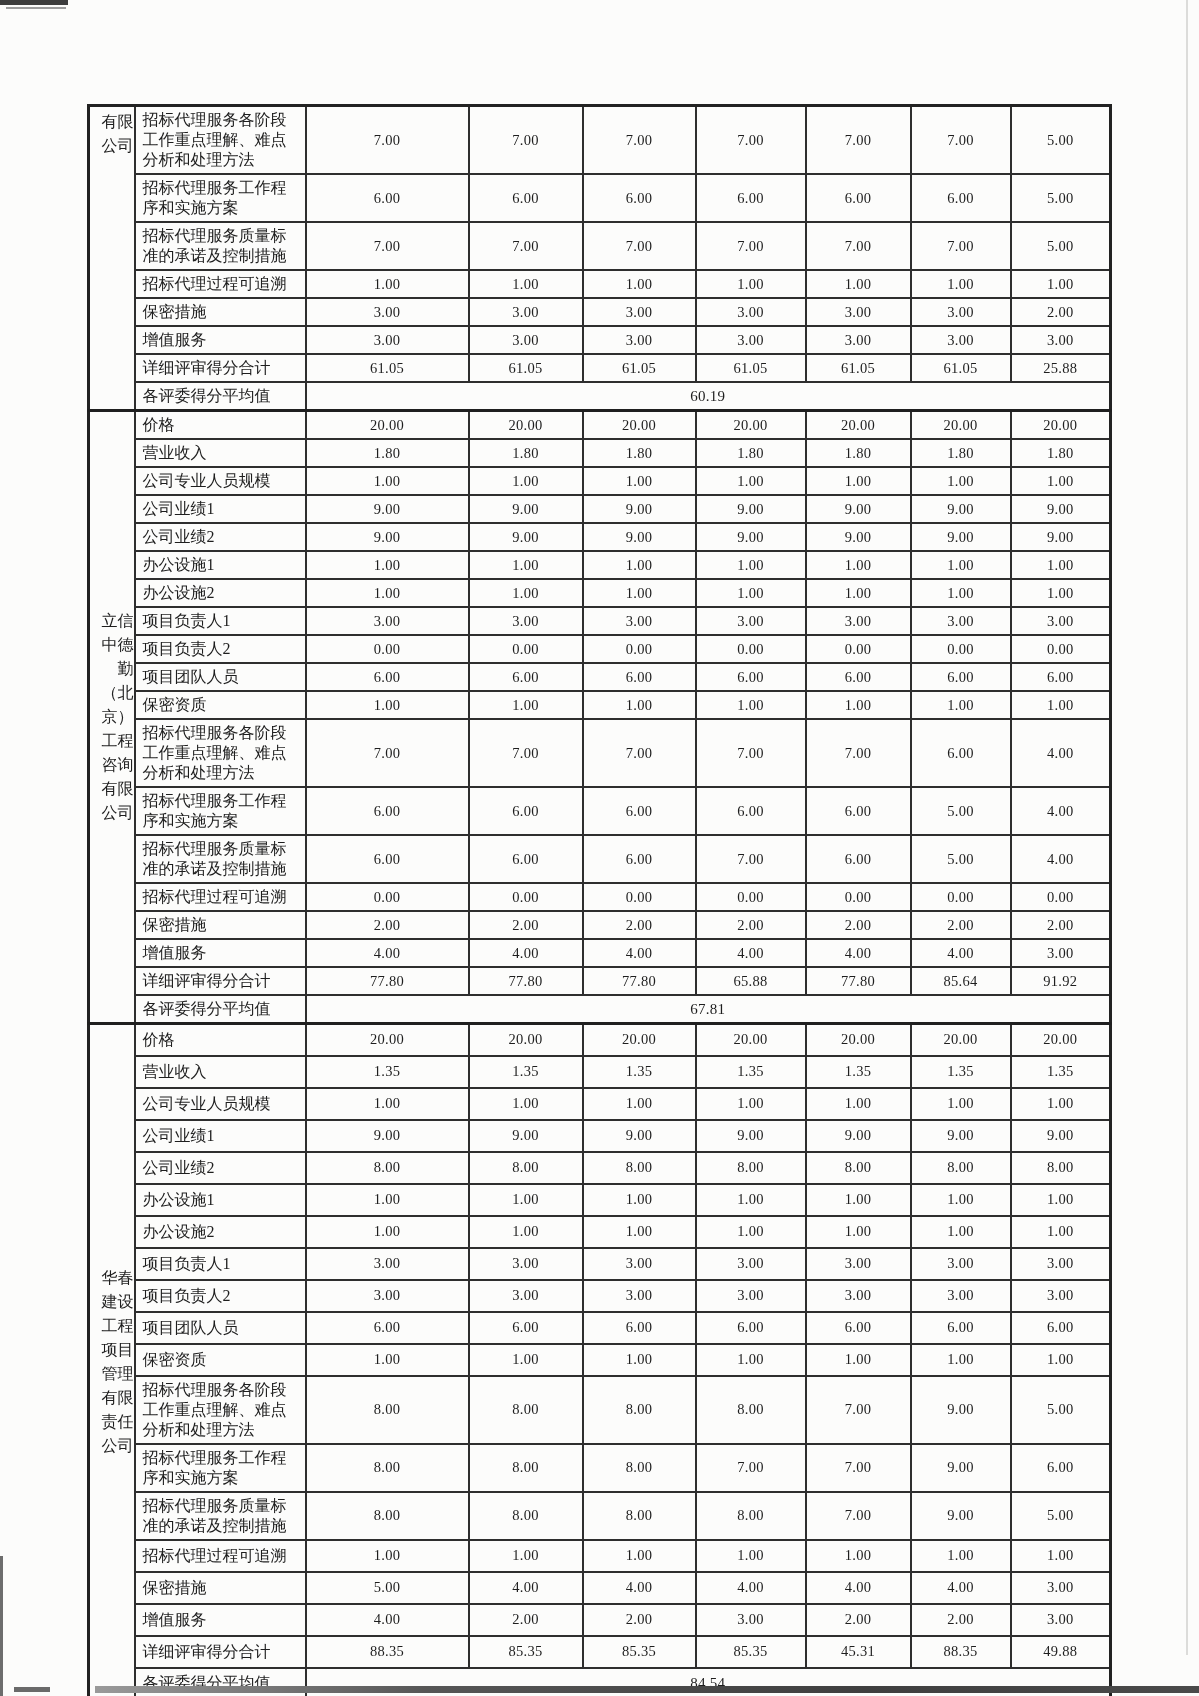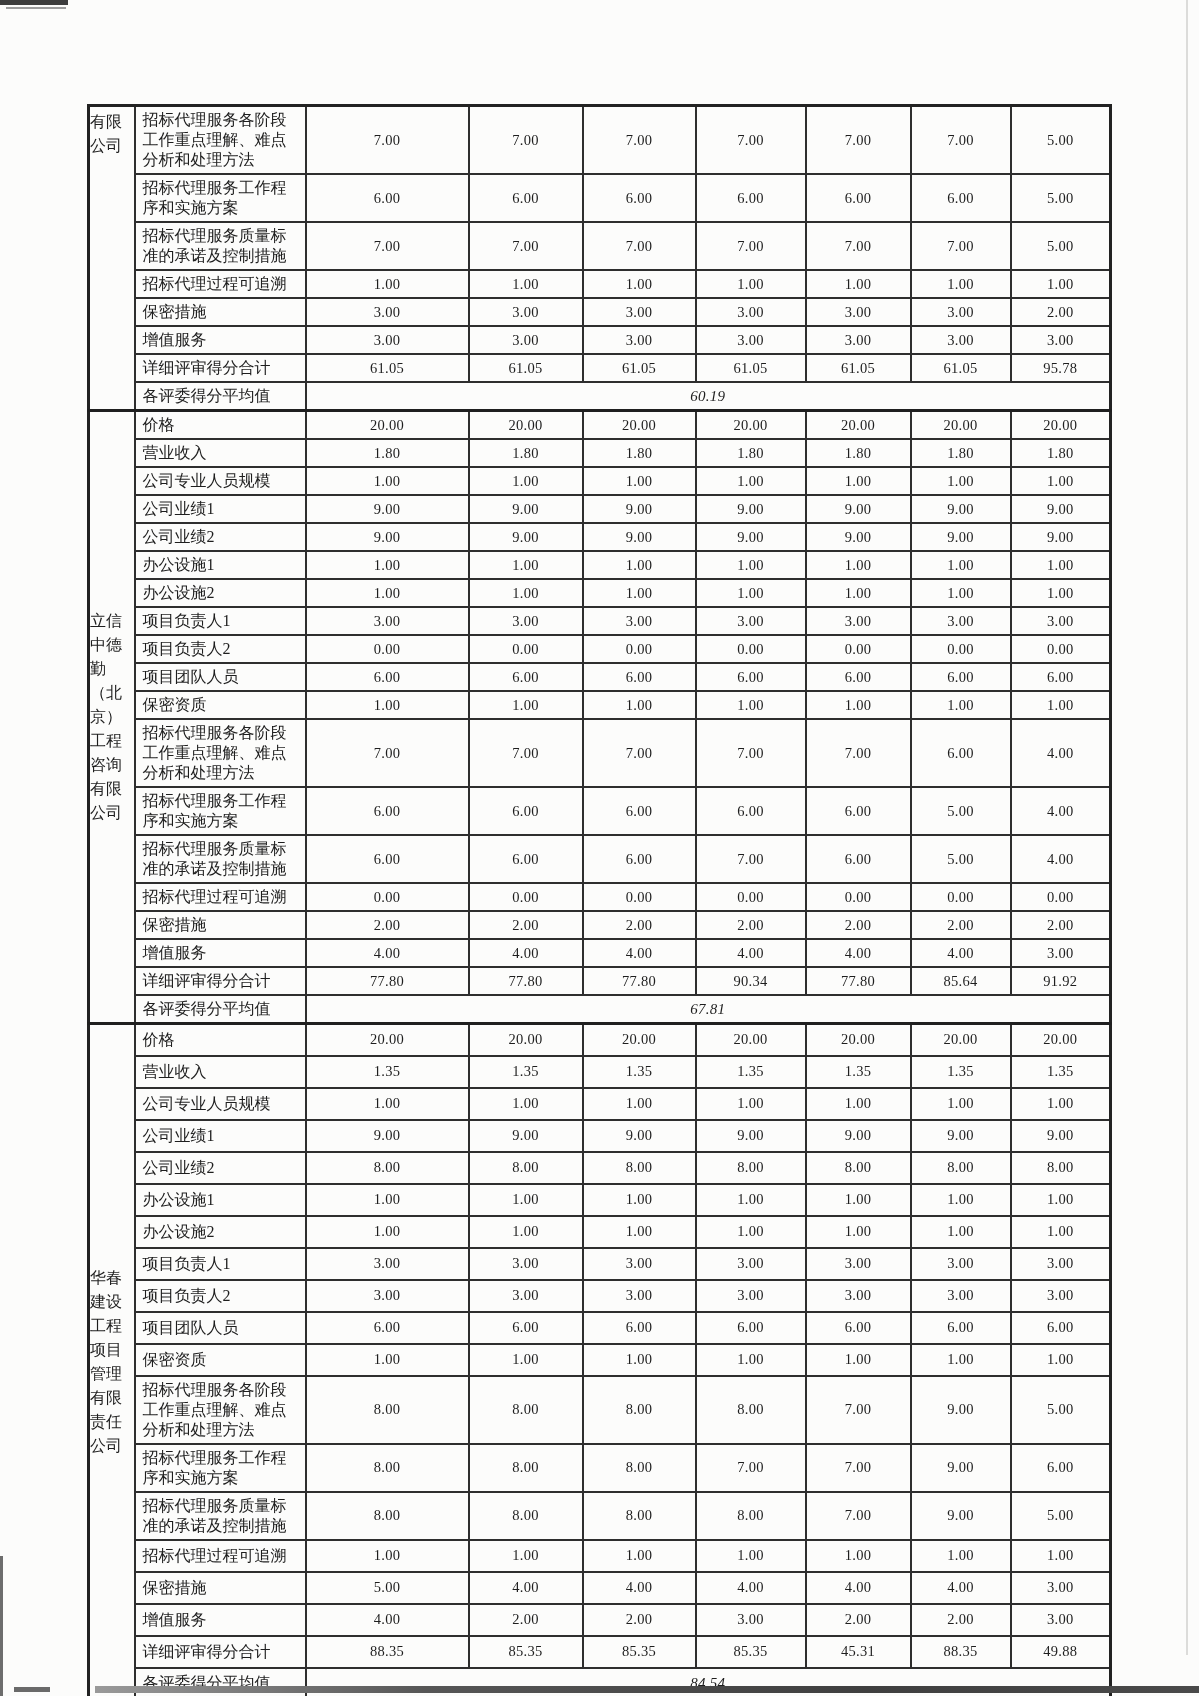--- a/index.html
+++ b/index.html
@@ -23,21 +23,21 @@
     background:transparent;
   }
   table.eval td{
     border:2px solid #2e2e2e;
     vertical-align:middle;
     overflow:hidden;
   }
   tr.section-start td{border-top:3px solid #1f1f1f;}
   td.company{
     font-size:16px;
-    text-align:left;
+    text-align:right;
     white-space:pre-line;
     line-height:1.5;
     padding:2px 0;
     letter-spacing:0px;
     margin-top:20px;
   }
   td.company.top-align{vertical-align:top;padding-top:3px;}
   td.label{
     font-size:16px;
     line-height:1.25;
@@ -46,21 +46,20 @@
   }
   td.score{
     font-size:14.5px;
     text-align:center;
     letter-spacing:0.3px;
   }
   td.avg{
     font-size:15px;
     text-align:center;
     letter-spacing:0.3px;
-    font-style:italic;
   }
   
   .art{position:absolute;}
   .art.tl1{left:0;top:0;width:68px;height:5px;background:#3d3d3d;}
   .art.tl2{left:6px;top:7px;width:60px;height:2px;background:#9d9d9d;}
   .art.redge{left:1186px;top:0;width:2px;height:1655px;background:#dcdcda;}
   .art.ledge{left:0;top:1556px;width:3px;height:140px;background:#6d6d6d;}
   .art.bdash{left:14px;top:1687px;width:36px;height:5px;background:#6a6a6a;}
   .art.bband{left:95px;top:1686px;width:1104px;height:7px;
     background:linear-gradient(90deg,#9a9a9a 0%,#565656 30%,#3f3f3f 70%,#4a4a4a 100%);}
@@ -145,21 +144,21 @@
           <td class="score">3.00</td>
         </tr>
         <tr style="height: 25px;">
           <td class="label">详细评审得分合计</td>
           <td class="score">61.05</td>
           <td class="score">61.05</td>
           <td class="score">61.05</td>
           <td class="score">61.05</td>
           <td class="score">61.05</td>
           <td class="score">61.05</td>
-          <td class="score">95.78</td>
+          <td class="score">25.88</td>
         </tr>
         <tr style="height: 25px;">
           <td class="label">各评委得分平均值</td>
           <td class="avg" colspan="7">60.19</td>
         </tr>
         <tr class="section-start" style="height: 25px;">
           <td class="company" rowspan="19">立信
 中德
 勤
 （北
@@ -335,21 +334,21 @@
           <td class="score">4.00</td>
           <td class="score">4.00</td>
           <td class="score">4.00</td>
           <td class="score">3.00</td>
         </tr>
         <tr style="height: 25px;">
           <td class="label">详细评审得分合计</td>
           <td class="score">77.80</td>
           <td class="score">77.80</td>
           <td class="score">77.80</td>
-          <td class="score">90.34</td>
+          <td class="score">65.88</td>
           <td class="score">77.80</td>
           <td class="score">85.64</td>
           <td class="score">91.92</td>
         </tr>
         <tr style="height: 25px;">
           <td class="label">各评委得分平均值</td>
           <td class="avg" colspan="7">67.81</td>
         </tr>
         <tr class="section-start" style="height: 32px;">
           <td class="company" rowspan="19">华春

